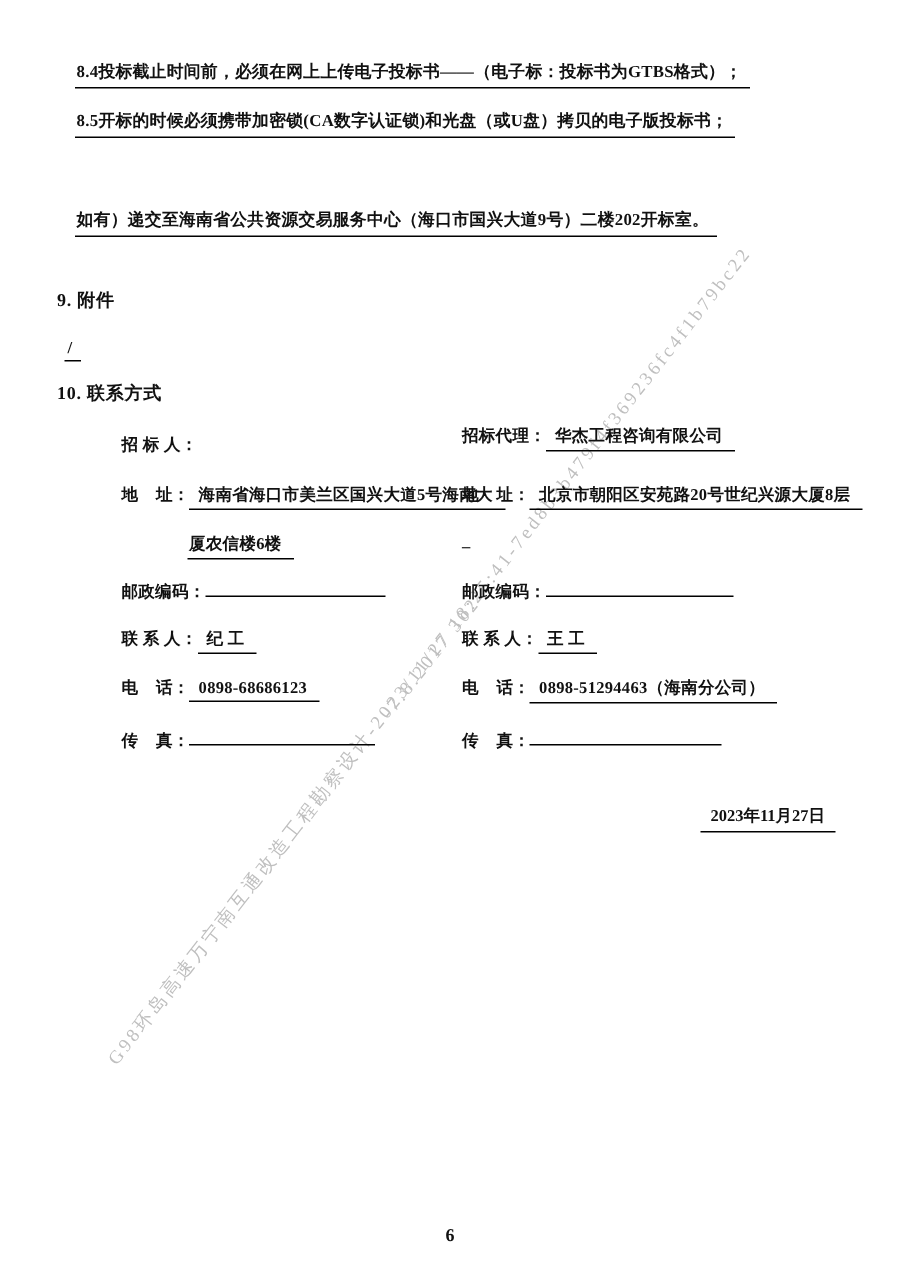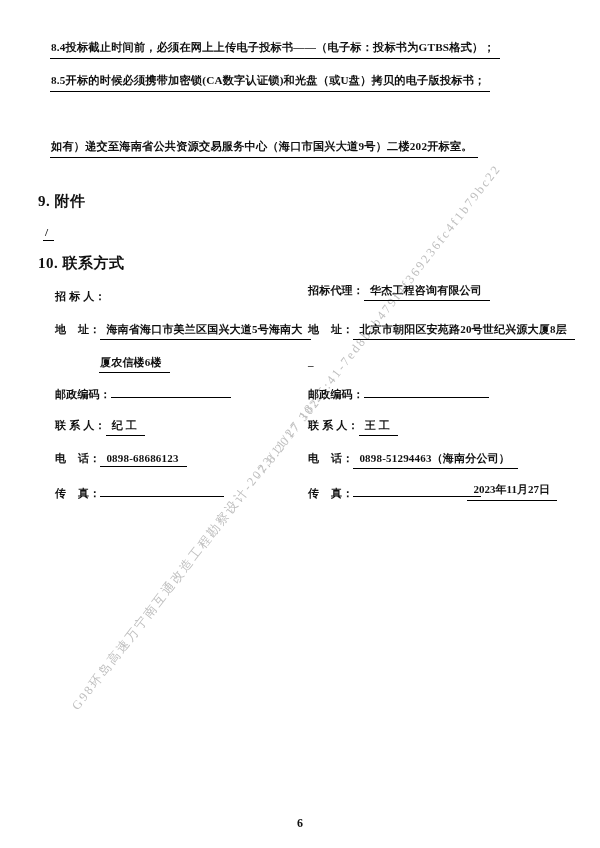--- a/index.html
+++ b/index.html
@@ -22,42 +22,42 @@
     white-space:pre;
   }
   .clause .u{
     display:inline-block;
     border-bottom:1.6px solid #000;
     padding:0 5px 3px 1px;
   }
   
   .heading{
     left:38px;
-    font-size:15px;
+    font-size:12px;
     letter-spacing:.5px;
     white-space:pre;
     font-family:Liberation Serif, serif;
   }
   .slashline{
     left:43px;
     font-size:11.2px;
   }
   .slashline .u{
     display:inline-block;
     border-bottom:1.5px solid #000;
     padding:0 6px 2px 2px;
   }
   
   .cell{
     display:flex;
     align-items:baseline;
     font-size:11px;
     letter-spacing:.2px;
   }
-  .lcol{left:55px;}
+  .lcol{left:81px;}
   .rcol{left:308px;}
   .lbl{white-space:pre;flex:none;}
   .val{
     border-bottom:1.5px solid #000;
     padding:0 8px 2px 6px;
     white-space:pre;
     min-height:12px;
   }
   .val.fill{flex:1 1 auto;}
   .val.blank{padding:0;}
@@ -170,17 +170,17 @@
 
   <div class="cell lcol" style="top:484px;">
     <span class="lbl">传    真：</span>
     <span class="val blank" style="width:124px;"></span>
   </div>
   <div class="cell rcol" style="top:484px;">
     <span class="lbl">传    真：</span>
     <span class="val blank" style="width:128px;"></span>
   </div>
 
-  <div class="datefield" style="top:482px;text-align:center;">2023年11月27日</div>
+  <div class="datefield" style="top:536px;text-align:center;">2023年11月27日</div>
 
   <div class="pageno" style="top:816px;">6</div>
 
 </div>
 
 </body></html>

